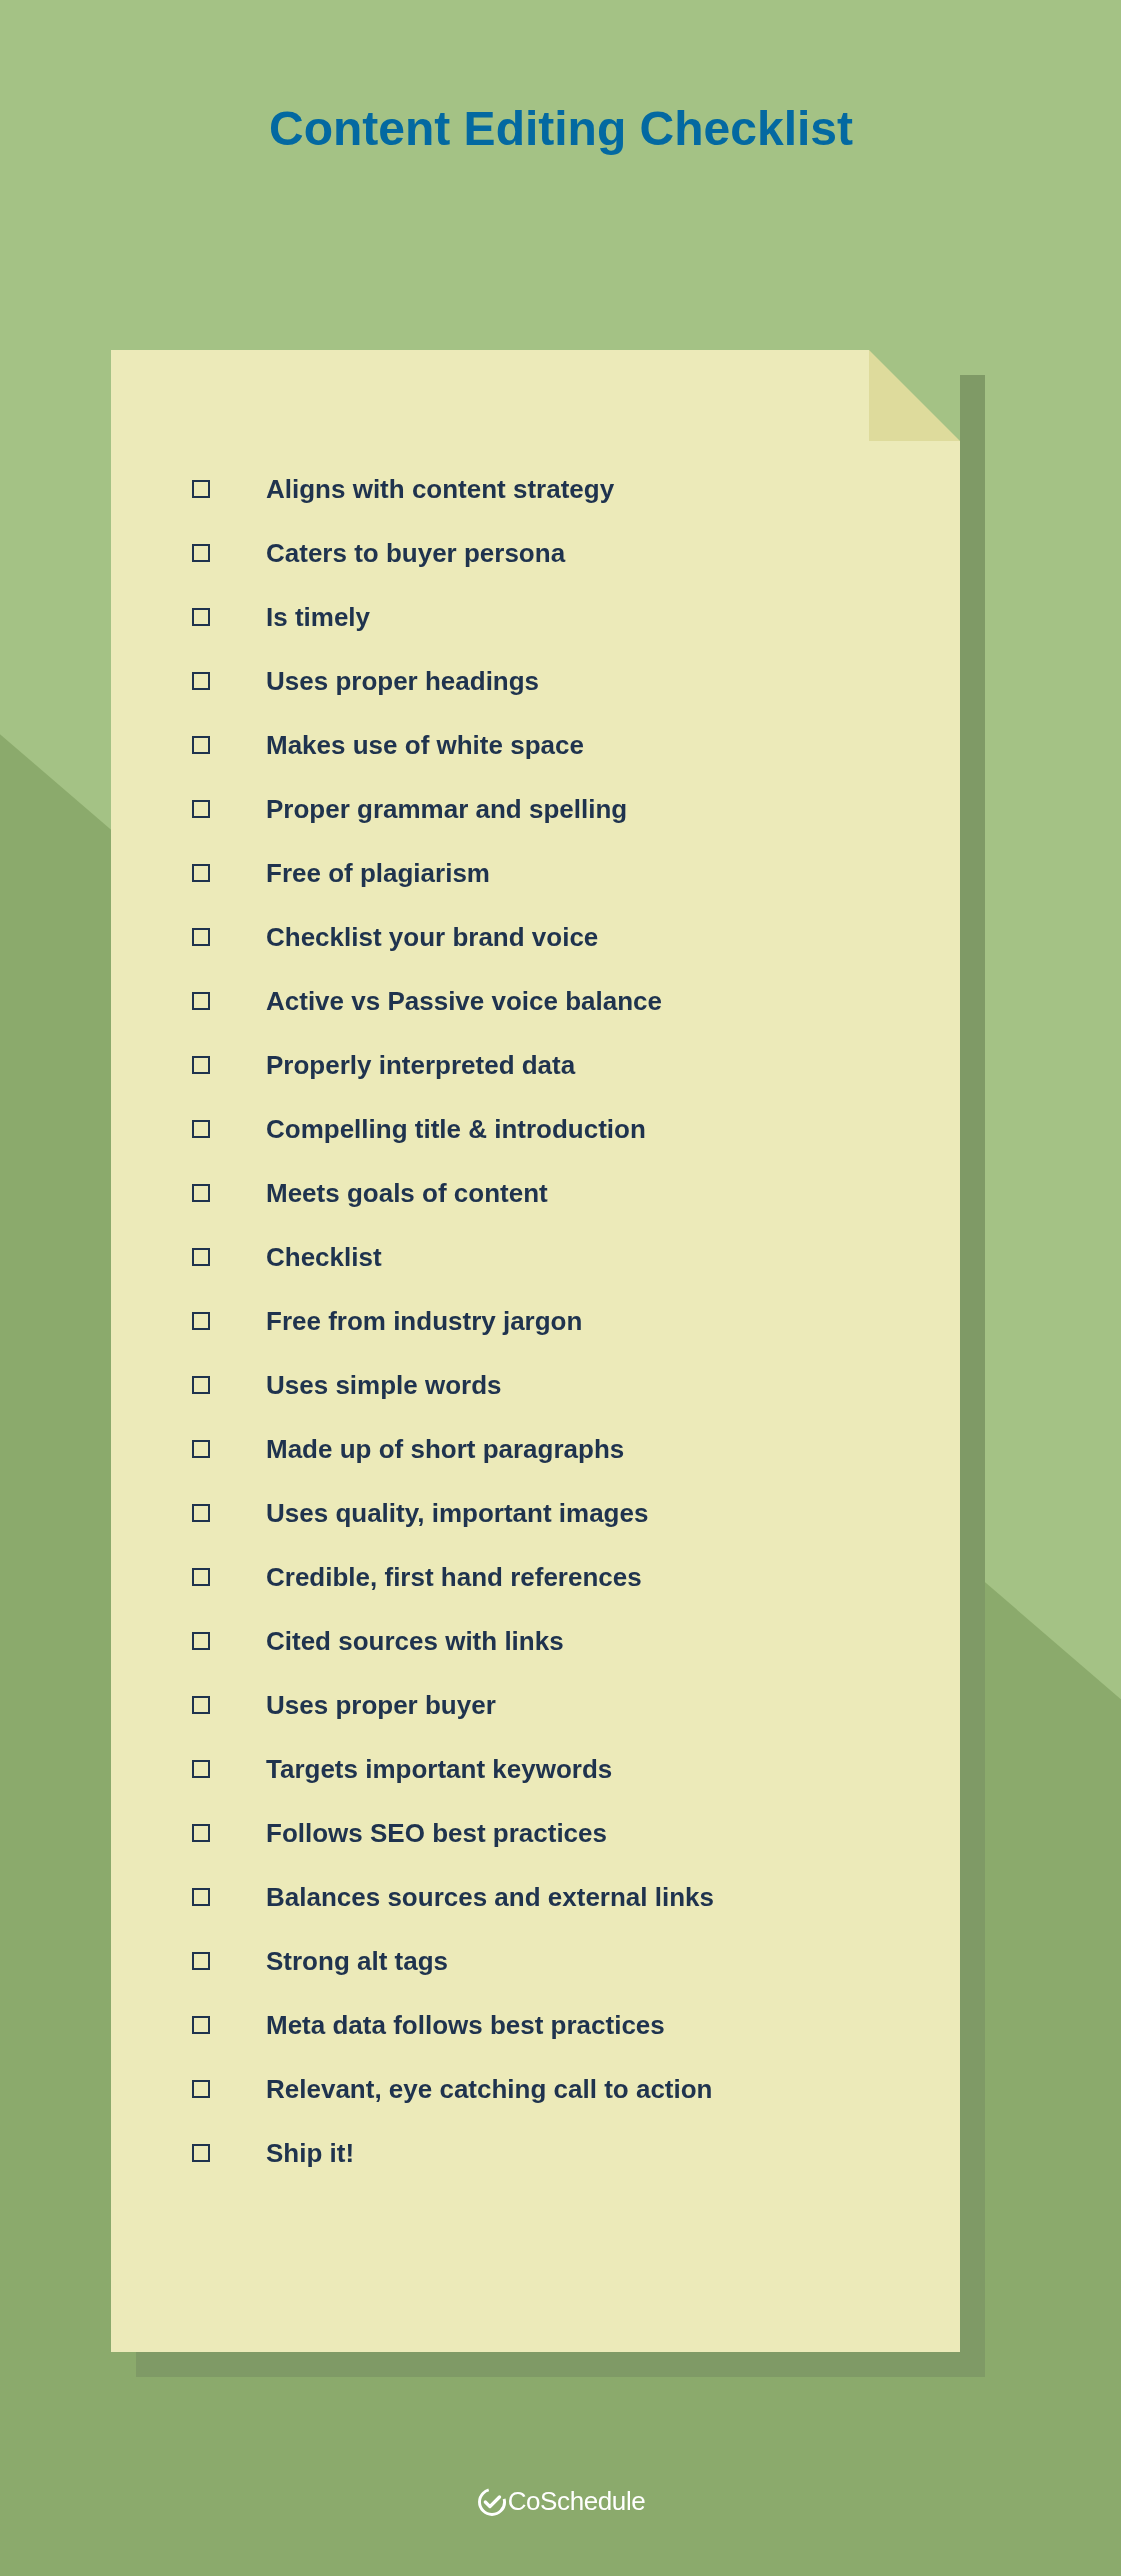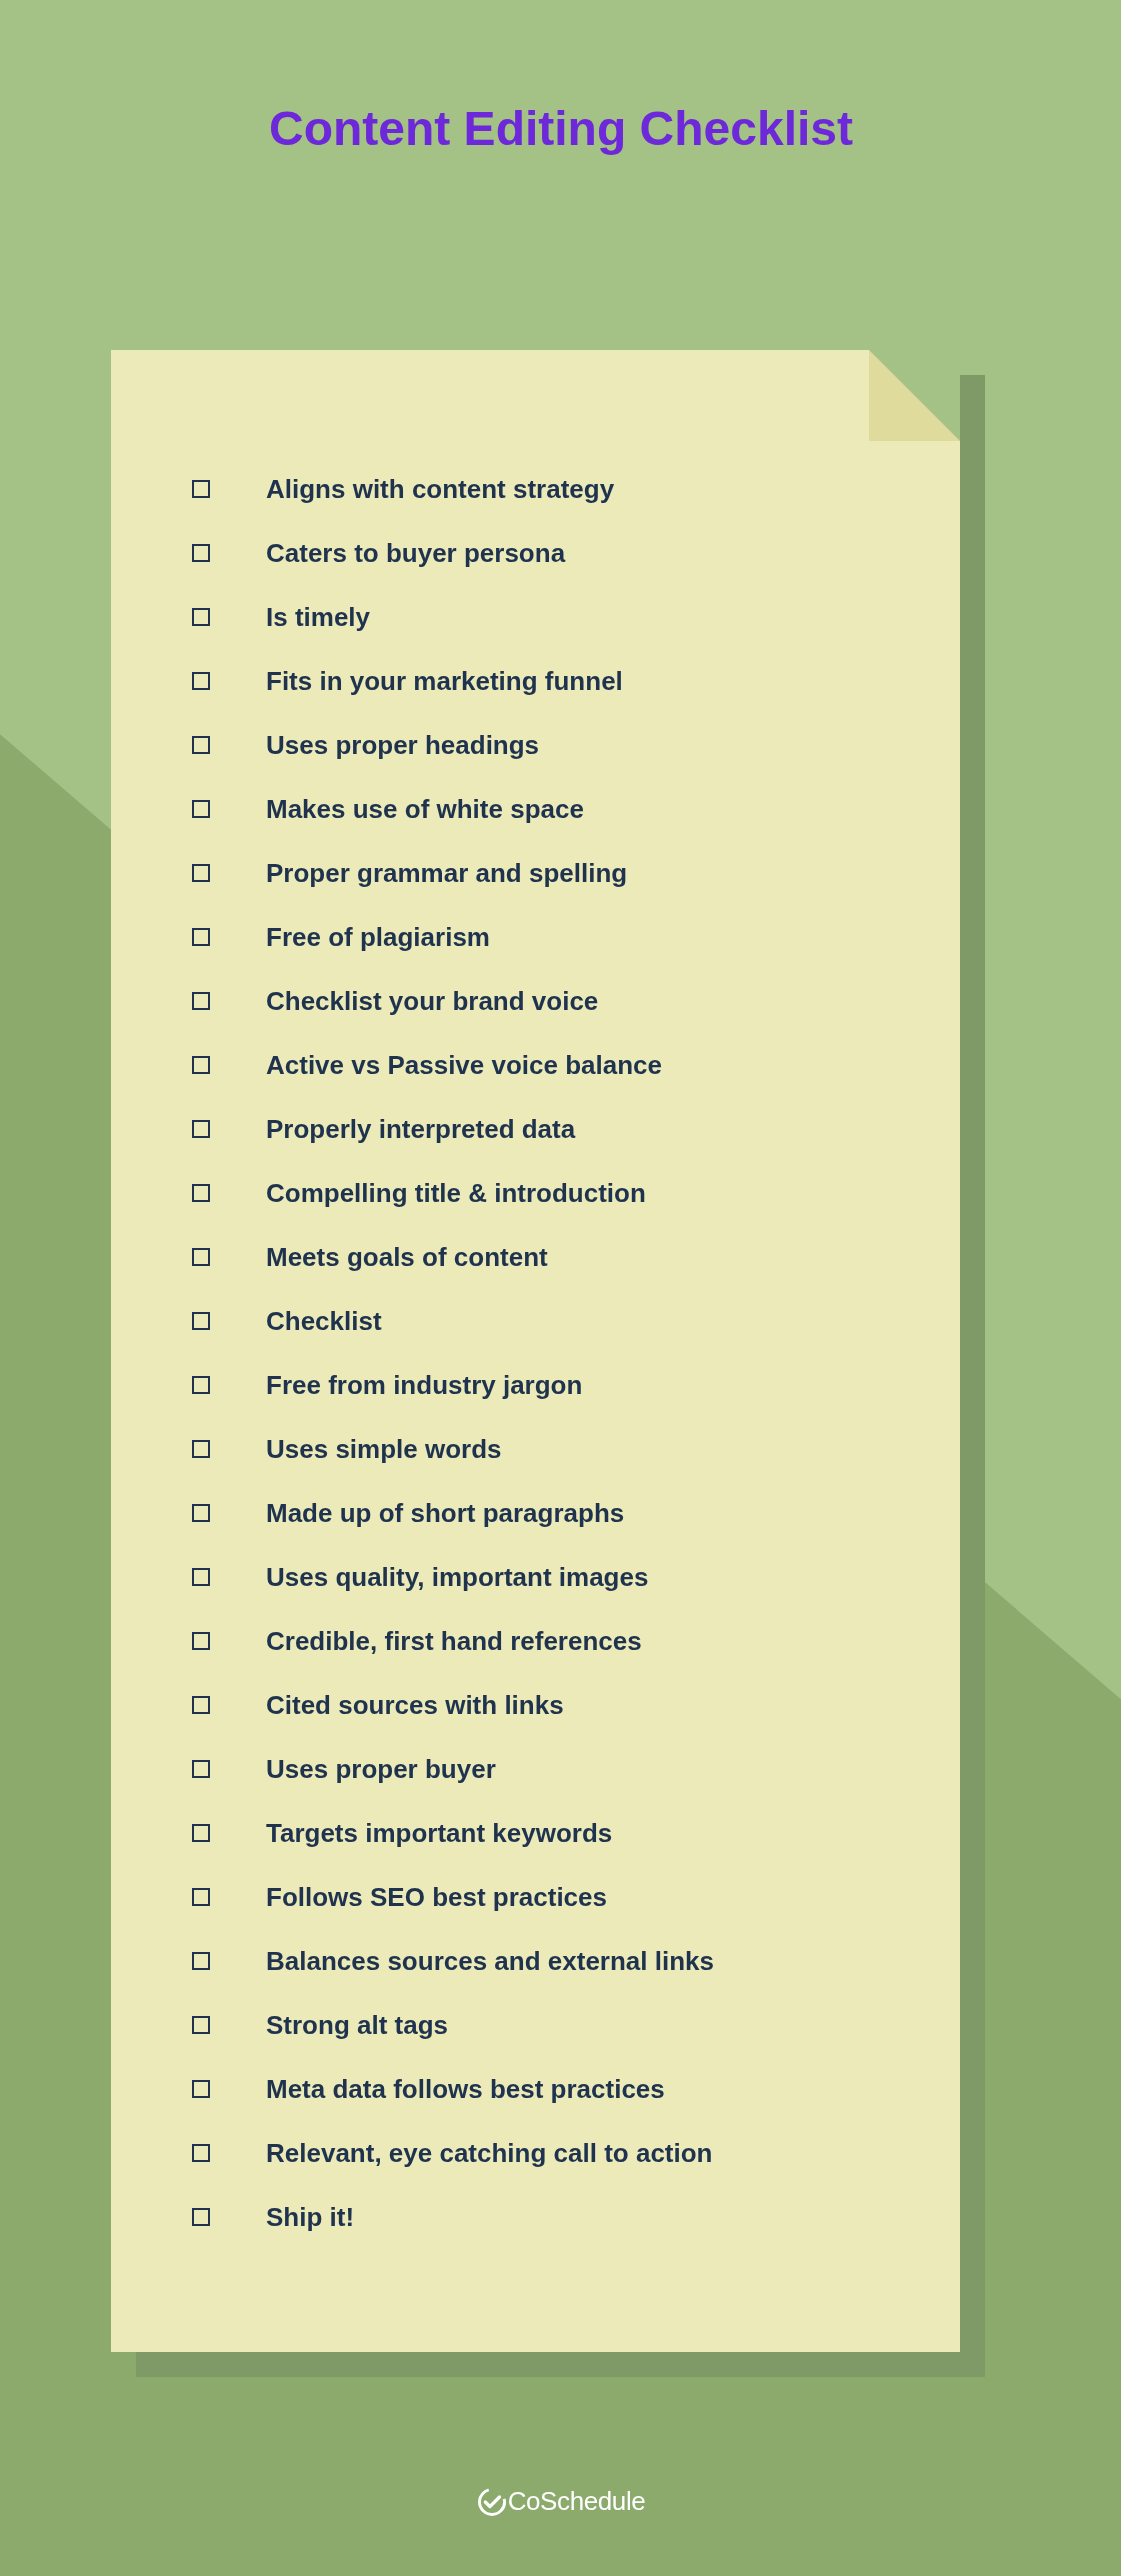--- a/index.html
+++ b/index.html
@@ -19,21 +19,21 @@
       position: absolute;
       top: 0; left: 0; right: 0; bottom: 0;
       background: #8baa6c;
       clip-path: polygon(0 28.5%, 100% 66%, 100% 100%, 0 100%);
     }
     .page-title {
       position: absolute;
       top: 101px;
       left: 0; right: 0;
       text-align: center;
-      color: #6d28d9;
+      color: #0369a1;
       font-size: 48px;
       font-weight: 700;
     }
     .card-shadow {
       position: absolute;
       top: 375px;
       left: 136px;
       width: 849px;
       height: 2002px;
       background: #7f9a66;
@@ -112,24 +112,20 @@
         <div class="checkbox"></div>
         <div class="label">Aligns with content strategy</div>
       </div>
       <div class="item">
         <div class="checkbox"></div>
         <div class="label">Caters to buyer persona</div>
       </div>
       <div class="item">
         <div class="checkbox"></div>
         <div class="label">Is timely</div>
-      </div>
-      <div class="item">
-        <div class="checkbox"></div>
-        <div class="label">Fits in your marketing funnel</div>
       </div>
       <div class="item">
         <div class="checkbox"></div>
         <div class="label">Uses proper headings</div>
       </div>
       <div class="item">
         <div class="checkbox"></div>
         <div class="label">Makes use of white space</div>
       </div>
       <div class="item">

